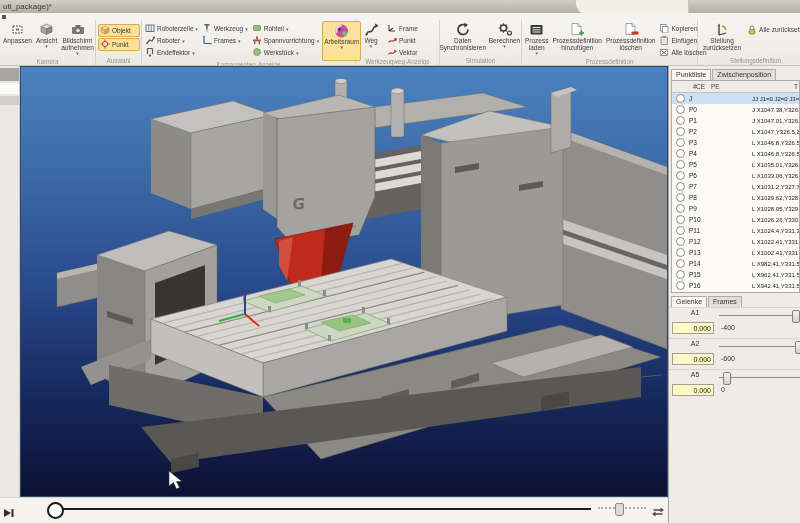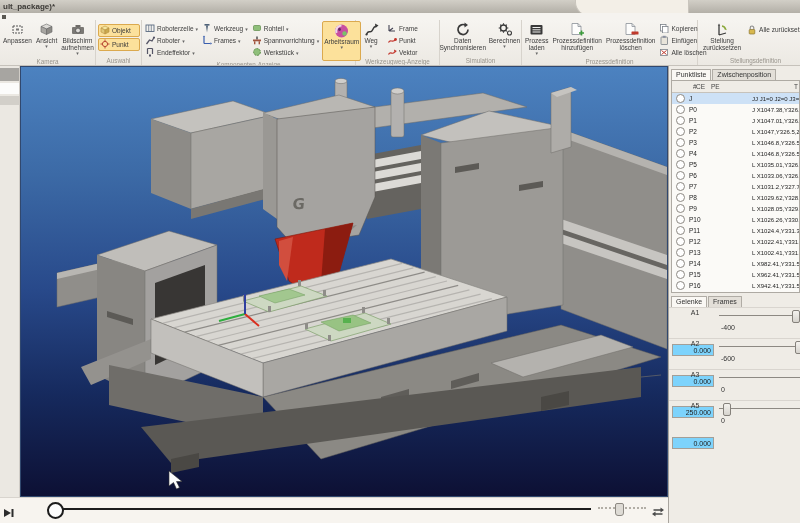--- a/index.html
+++ b/index.html
@@ -1,21 +1,21 @@
 <!DOCTYPE html>
 <html><head>
 <meta charset="utf-8">
 <style>
   html,body{margin:0;padding:0;}
   body{width:800px;height:523px;overflow:hidden;position:relative;
        font-family:"Liberation Sans","DejaVu Sans",sans-serif;background:#e9e6e0;}
   .abs{position:absolute;}
   
   .titlebar{left:0;top:0;width:800px;height:13px;
-    background:linear-gradient(#d2cfc7,#b3afa7);color:#3c3a36;font-size:8px;line-height:13px;padding-left:3px;box-sizing:border-box;font-weight:bold;}
+    background:linear-gradient(#d2cfc7,#b3afa7);color:#3c3a36;font-size:8px;line-height:13px;padding-left:3px;box-sizing:border-box;}
   .overlay-bubble{left:575px;top:0;width:112px;height:15px;background:#f3efe7;border:1px solid #c9c5bd;border-top:none;border-radius:0 0 0 14px;}
   .menurow{left:0;top:13px;width:800px;height:7px;background:#f5f3ef;border-bottom:1px solid #dedad4;}
   .menu-mark{position:absolute;left:2px;top:2px;width:4px;height:4px;background:#5a5852;}
   
   .ribbon{left:0;top:20px;width:800px;height:46px;display:flex;overflow:hidden;
     background:linear-gradient(#f6f4f0,#ece9e3);border-bottom:1px solid #c6c2bb;box-sizing:border-box;}
   .rgroup{display:flex;flex-direction:column;border-right:1px solid #d7d3cc;padding:1px 2px 0;box-sizing:border-box;flex:none;}
   .rbody{display:flex;flex:1;align-items:flex-start;gap:2px;}
   .glabel{font-size:6.3px;color:#98948c;text-align:center;height:8px;line-height:8px;}
   .bigbtn{display:flex;flex-direction:column;align-items:center;justify-content:flex-start;
@@ -47,22 +47,22 @@
   .prow{display:flex;height:11px;align-items:center;font-size:6.5px;color:#222;}
   .prow.sel{background:#cde1f6;}
   .radio{width:7px;height:7px;border:1px solid #8d8983;border-radius:50%;background:#fff;margin-left:4px;flex:none;}
   .pid{width:24px;padding-left:4px;box-sizing:border-box;}
   .pce{width:15px;}.ppe{width:15px;}
   .pdata{flex:1;font-size:6px;white-space:nowrap;overflow:hidden;padding-left:13px;color:#1c1c1c;}
   .jrow{position:relative;height:30px;border-top:1px solid #d9d5cf;}
   .jname{position:absolute;left:6px;top:1px;width:40px;text-align:center;font-size:7px;color:#333;}
   .jtrack{position:absolute;left:50px;right:0;top:7px;height:1px;background:#8d8983;}
   .jhandle{position:absolute;top:2px;width:6px;height:11px;background:linear-gradient(#f4f2ee,#d6d3cd);border:1px solid #85817b;border-radius:2px;}
-  .jval{position:absolute;left:3px;top:14px;width:38px;height:10px;border:1px solid #a39f98;background:#7dd3fc;
-        font-size:7px;text-align:right;padding:0 2px 0 0;font-family:inherit;color:#222;margin-top:22px;}
+  .jval{position:absolute;left:3px;top:14px;width:38px;height:10px;border:1px solid #a39f98;background:#fef9c3;
+        font-size:7px;text-align:right;padding:0 2px 0 0;font-family:inherit;color:#222;}
   .jmin{position:absolute;left:52px;top:16px;font-size:7px;color:#333;}
   
   .playerbar{left:0;top:497px;width:668px;height:26px;background:#f7f4ef;border-top:1px solid #d8d4ce;box-sizing:border-box;}
   .playhead{position:absolute;left:47px;top:4px;width:13px;height:13px;border:2px solid #1c1c1c;border-radius:50%;background:#fdfdfd;}
   .ptrack{position:absolute;left:63px;top:10px;width:528px;height:2px;background:#1c1c1c;}
   .volline{position:absolute;left:598px;top:9px;width:48px;border-top:2px dotted #b2aea6;}
   .volhandle{position:absolute;left:615px;top:5px;width:7px;height:11px;background:#dedbd5;border:1px solid #8d8983;border-radius:2px 2px 3px 3px;}
   .skipicon{position:absolute;left:3px;top:7px;}
   .loopicon{position:absolute;left:651px;top:6px;}
 </style>
@@ -682,26 +682,20 @@
         <span class="jhandle" style="left: 123.26px;"></span>
         <input class="jval" readonly="" value="0.000" style="">
         <span class="jmin">-400</span>
       </div>
       <div class="jrow">
         <span class="jname">A2</span>
         <span class="jtrack"></span>
         <span class="jhandle" style="left: 125.72px;"></span>
         <input class="jval" readonly="" value="0.000" style="">
         <span class="jmin">-600</span>
-      </div>
-      <div class="jrow">
-        <span class="jname">A3</span>
-        <span class="jtrack"></span>
-        <input class="jval" readonly="" value="250.000" style="">
-        <span class="jmin">0</span>
       </div>
       <div class="jrow">
         <span class="jname">A5</span>
         <span class="jtrack"></span>
         <span class="jhandle" style="left: 53.56px;"></span>
         <input class="jval" readonly="" value="0.000" style="">
         <span class="jmin">0</span>
       </div>
     </div>
 </div>

